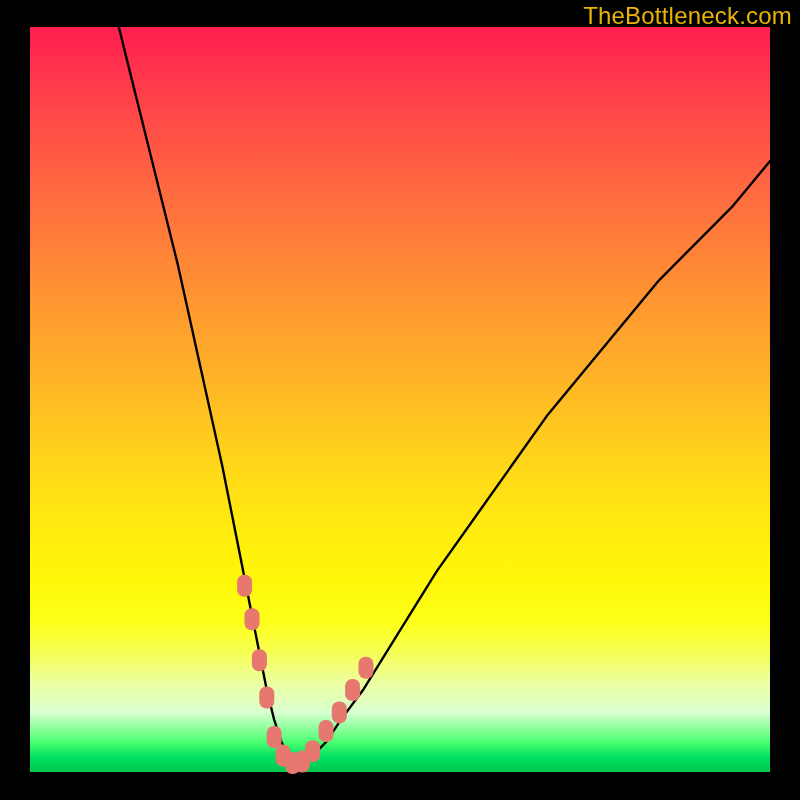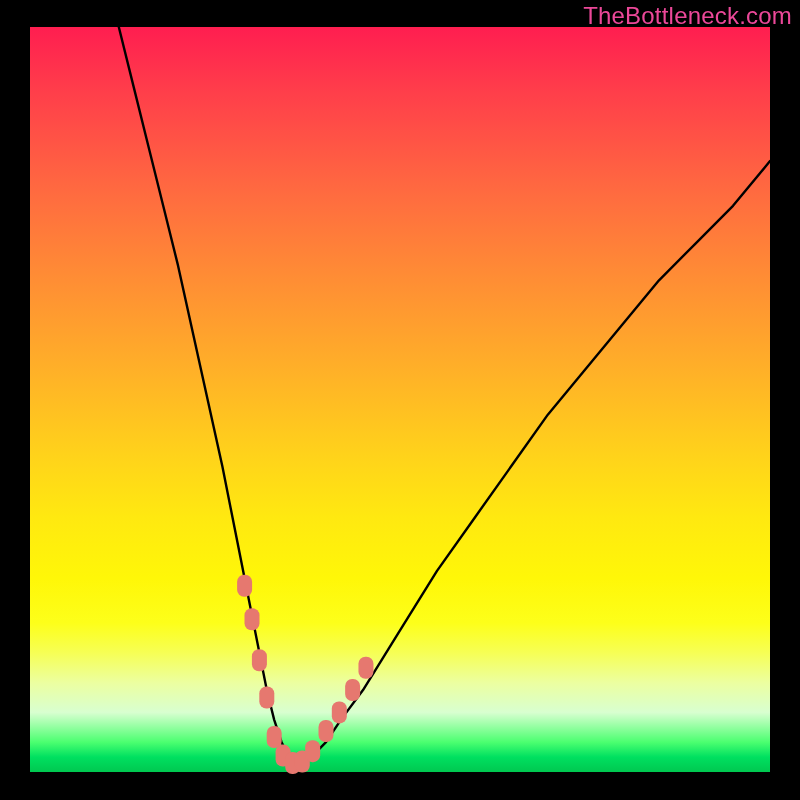--- a/index.html
+++ b/index.html
@@ -42,21 +42,21 @@
       #d8ffd0 92%,
       #4bff70 96%,
       #00e060 98%,
       #00c850 100%
     );
   }
   .watermark {
     position: absolute;
     top: 2px;
     right: 8px;
-    color: #ec4899;
+    color: #eab308;
     font-size: 24px;
     letter-spacing: 0.2px;
     user-select: none;
   }
   svg.curve {
     position: absolute;
     left: 0;
     top: 0;
     width: 740px;
     height: 745px;

